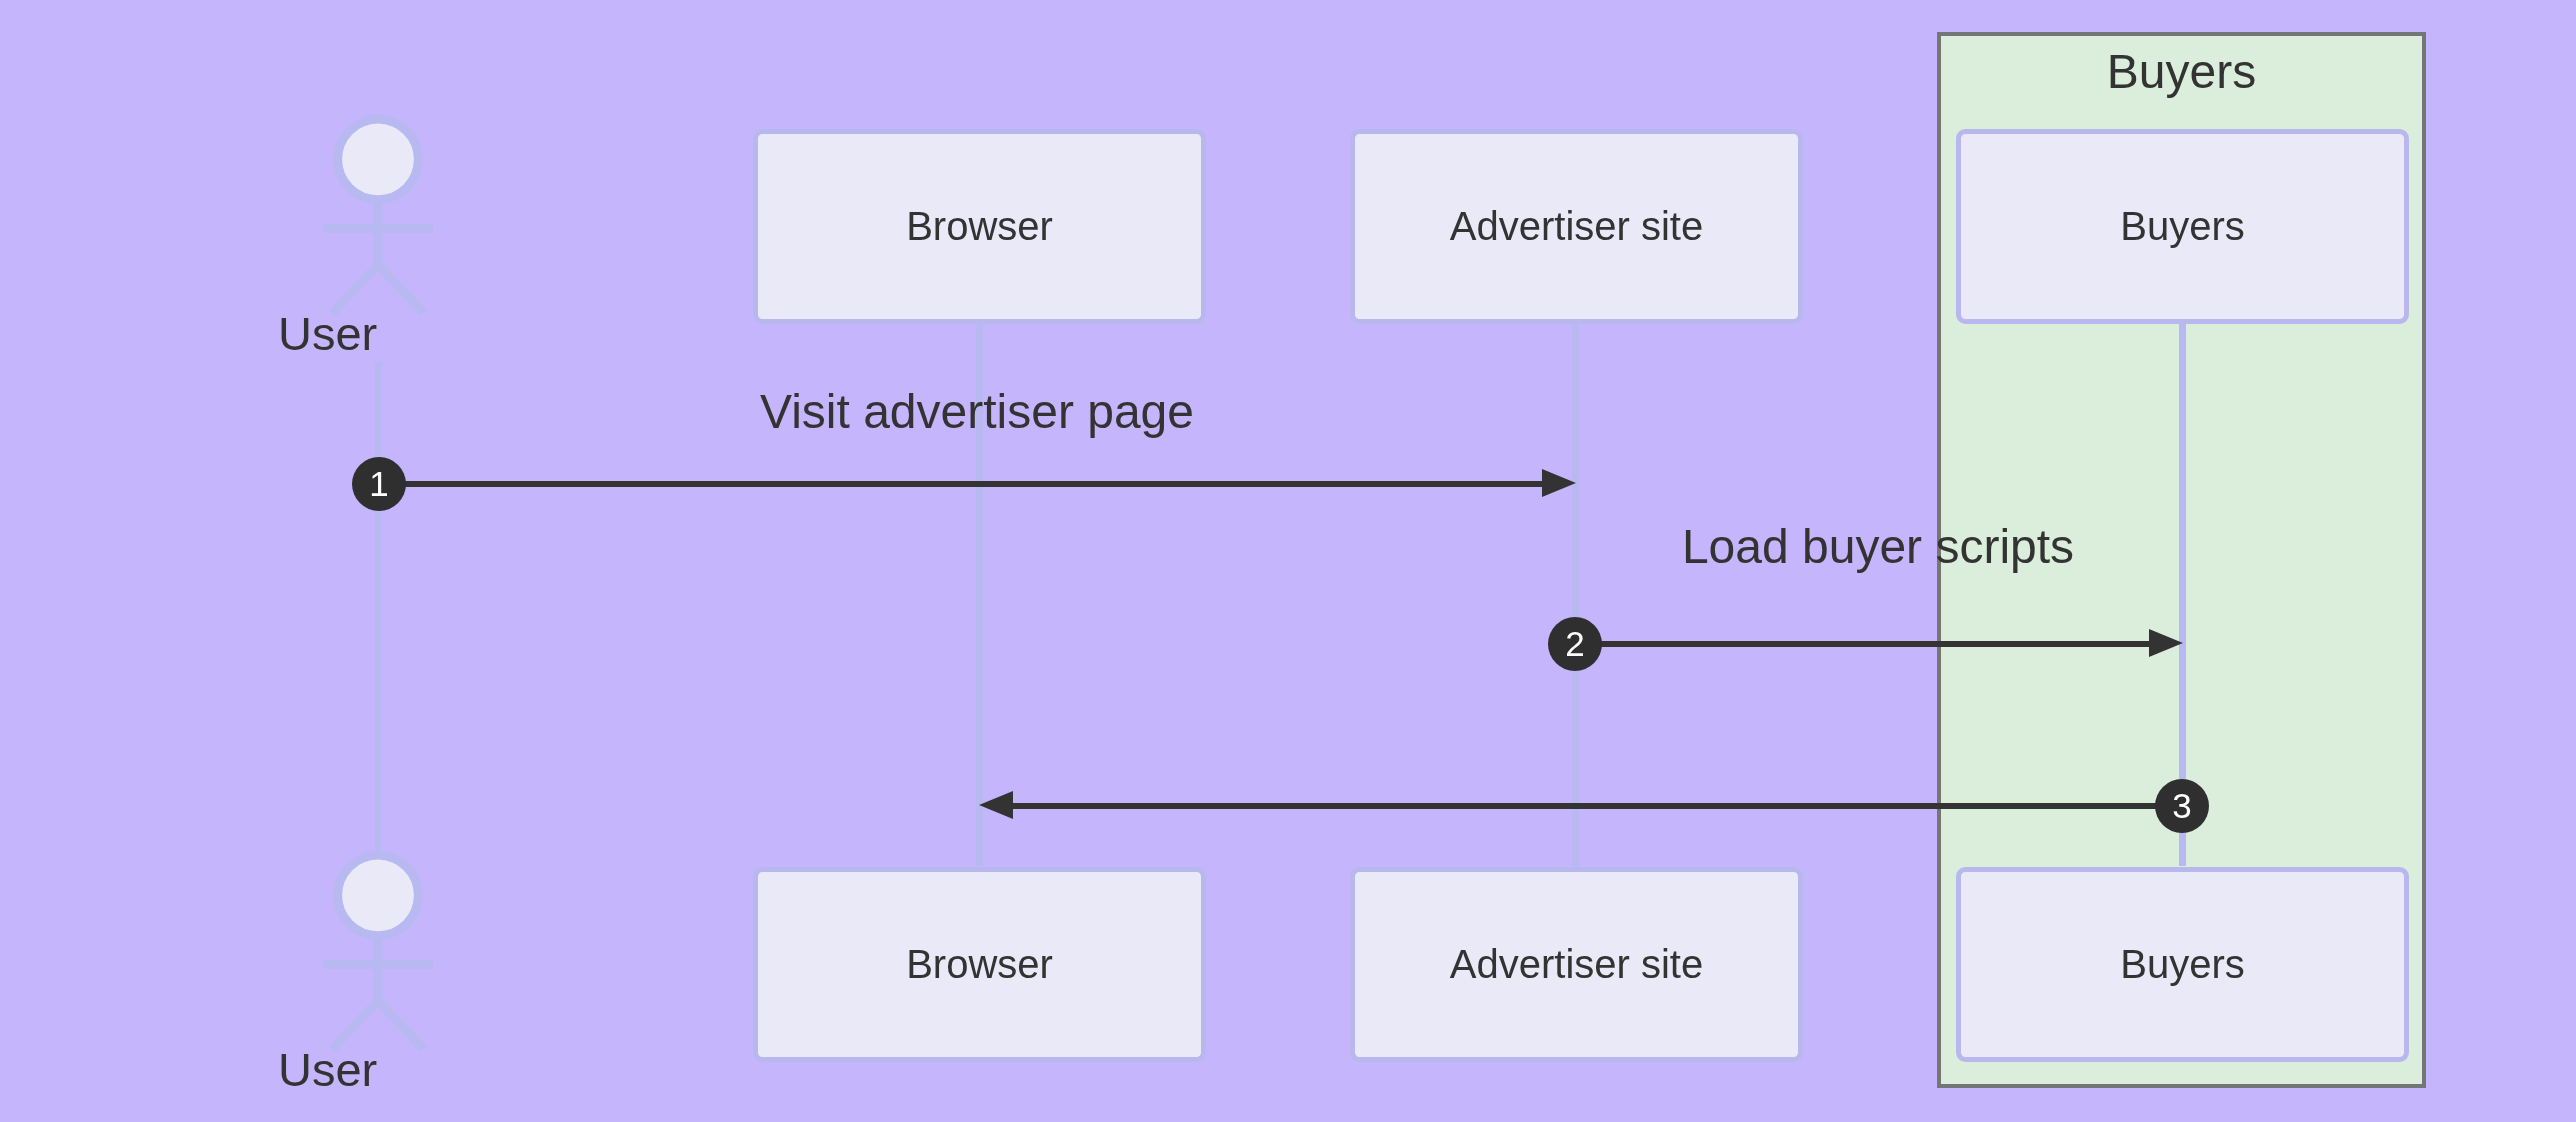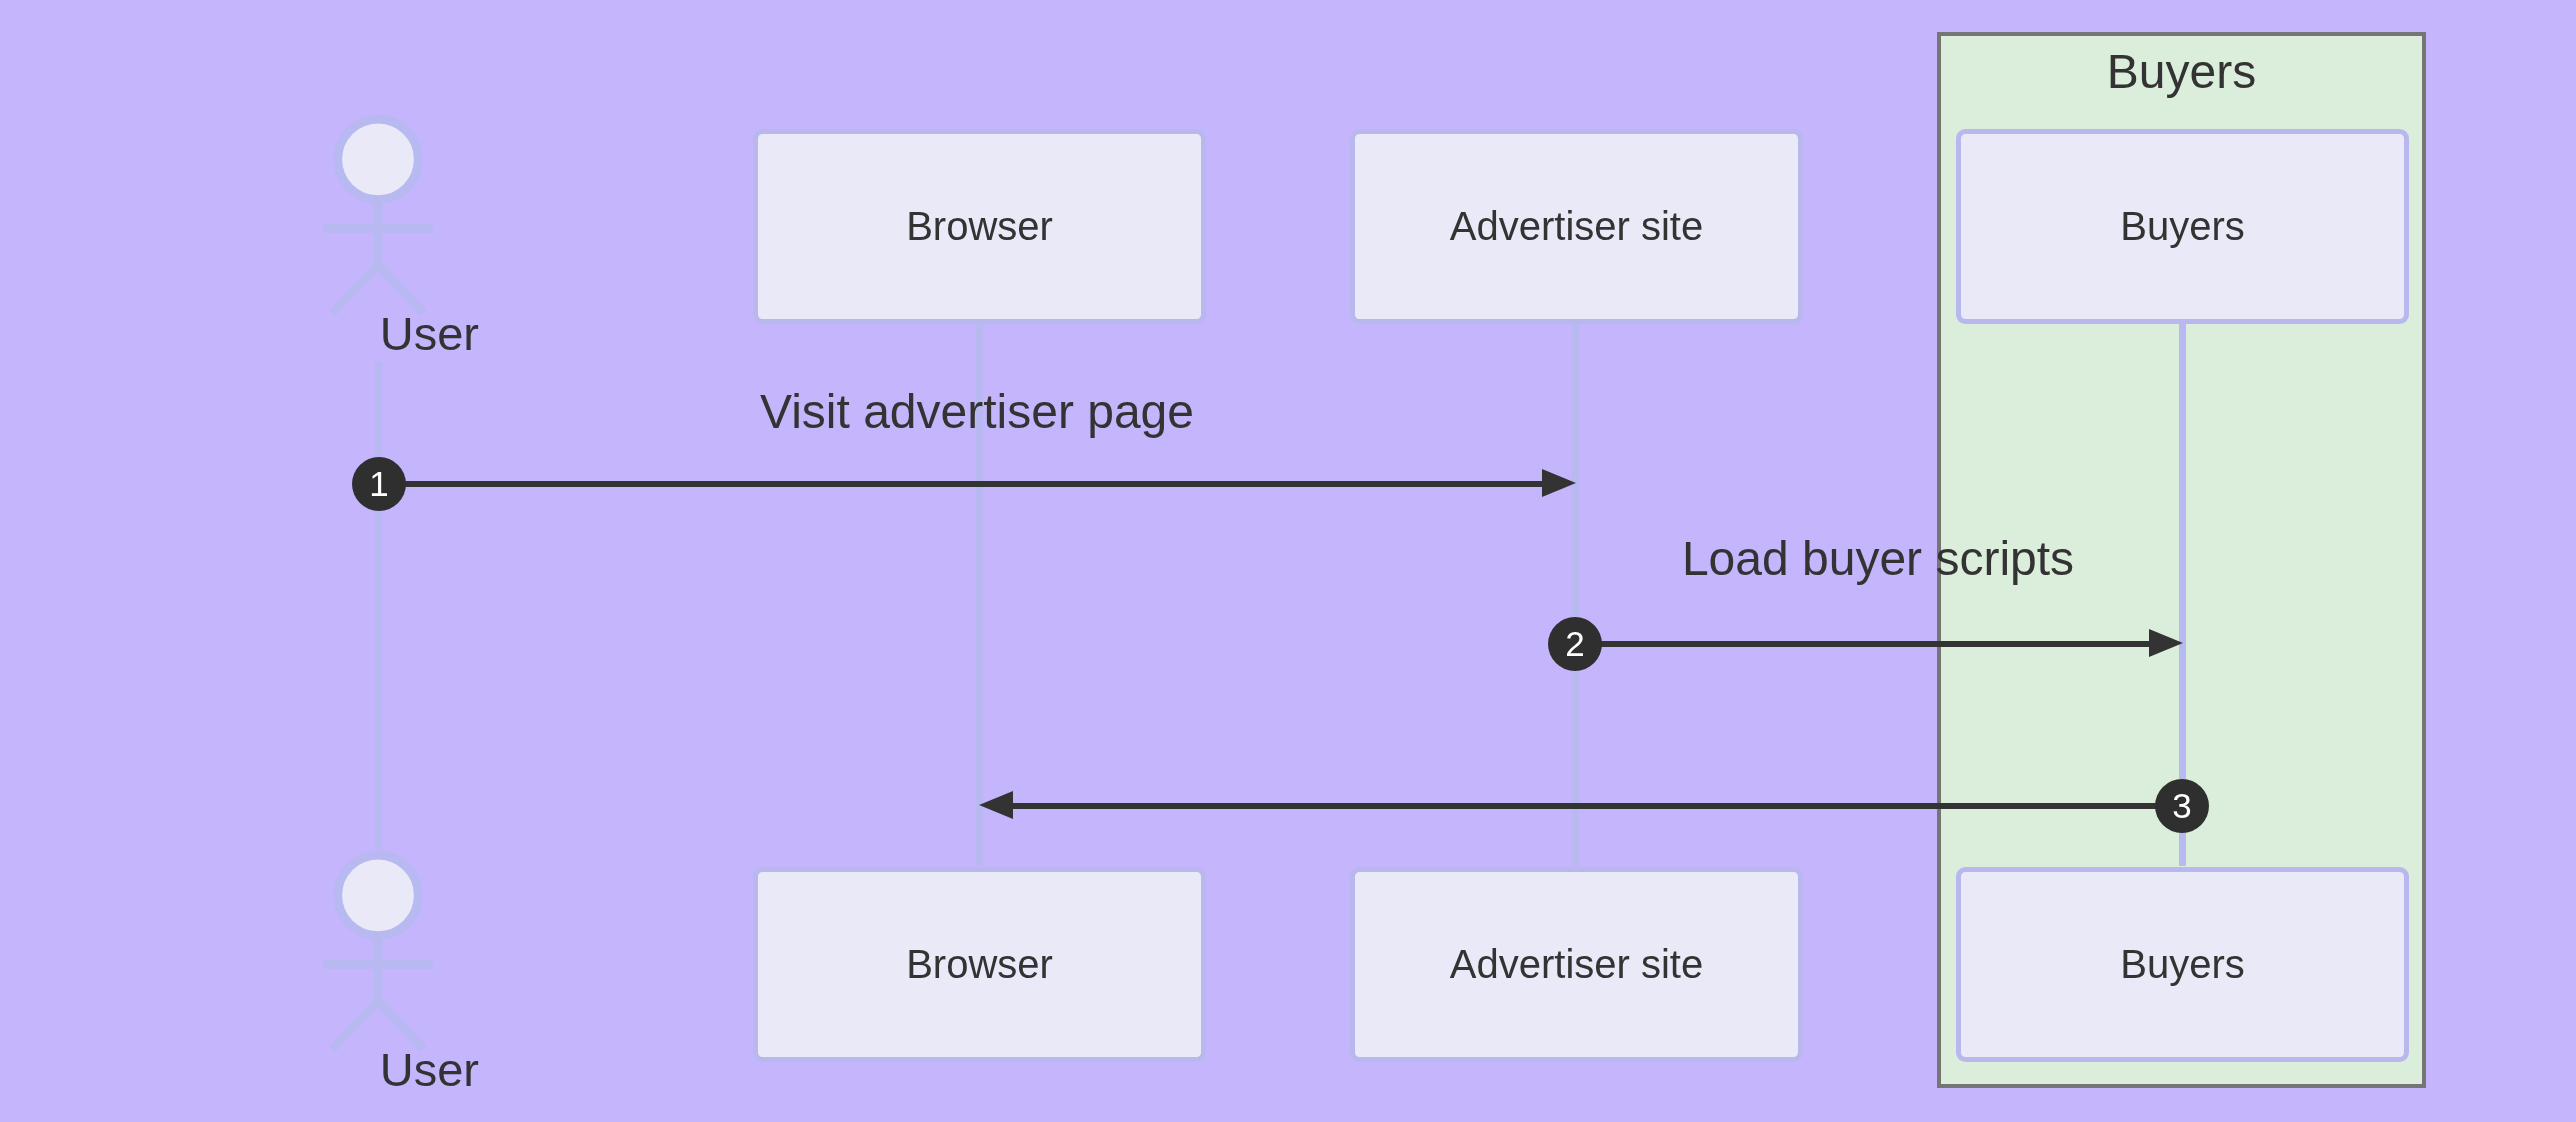--- a/index.html
+++ b/index.html
@@ -67,21 +67,21 @@
   #pbox-buyers-bot      { left: 1956px; top: 867px; }
 
   
   .actor-svg { position: absolute; z-index: 2; }
   #actor-top { left: 321px; top: 107px; }
   #actor-bot { left: 321px; top: 843px; }
   .actor-label {
     position: absolute;
     left: 278px;
     width: 201px;
-    text-align: right;
+    text-align: left;
     font-size: 47px;
     line-height: 50px;
     color: #333333;
     z-index: 2;
   }
   #actor-label-top { top: 309px; }
   #actor-label-bot { top: 1045px; }
 
   
   .msg-line {
@@ -125,21 +125,21 @@
   .msg-label {
     position: absolute;
     width: 1006px;
     text-align: center;
     font-size: 48px;
     line-height: 48px;
     color: #333333;
     z-index: 3;
   }
   #msg1-label { left: 474px;  top: 388px; }
-  #msg2-label { left: 1375px; top: 535px; }
+  #msg2-label { left: 1375px; top: 523px; }
   #msg3-label { left: 1077px; top: 710px; }
 </style>
 </head>
 <body>
 
 <div id="canvas">
 
   <div class="group-box">
     <div class="group-label">Buyers</div>
   </div>

